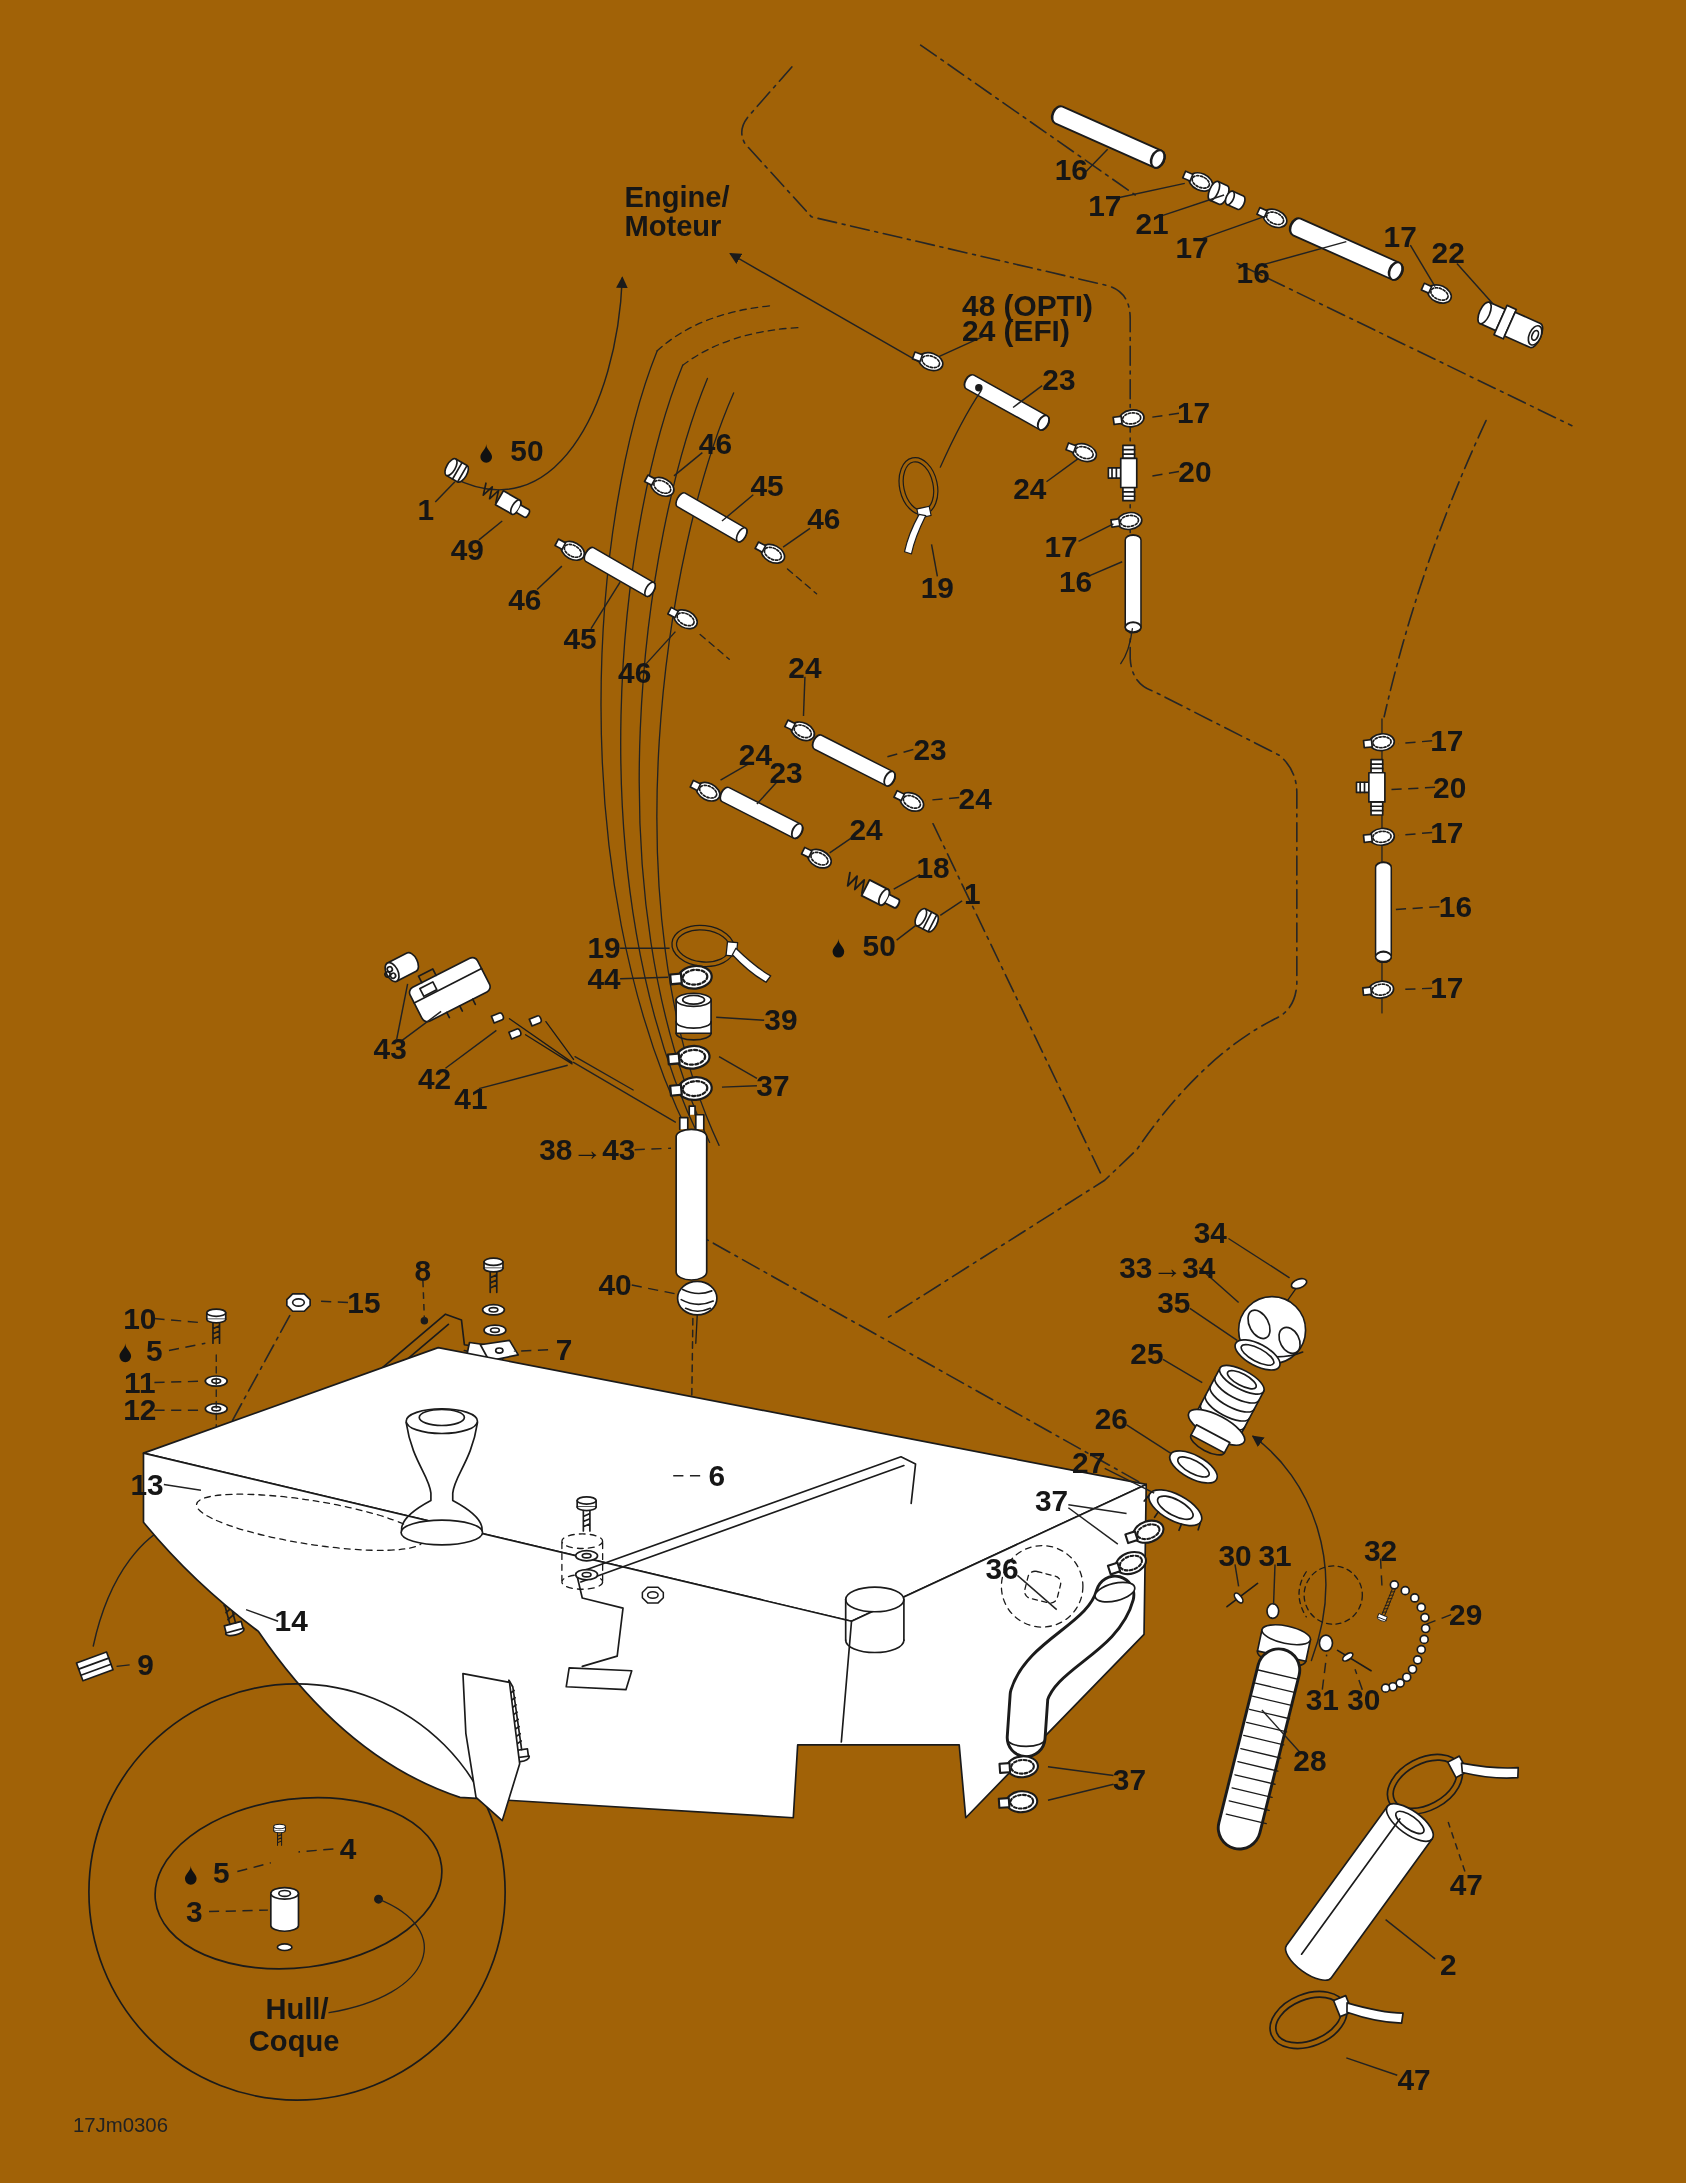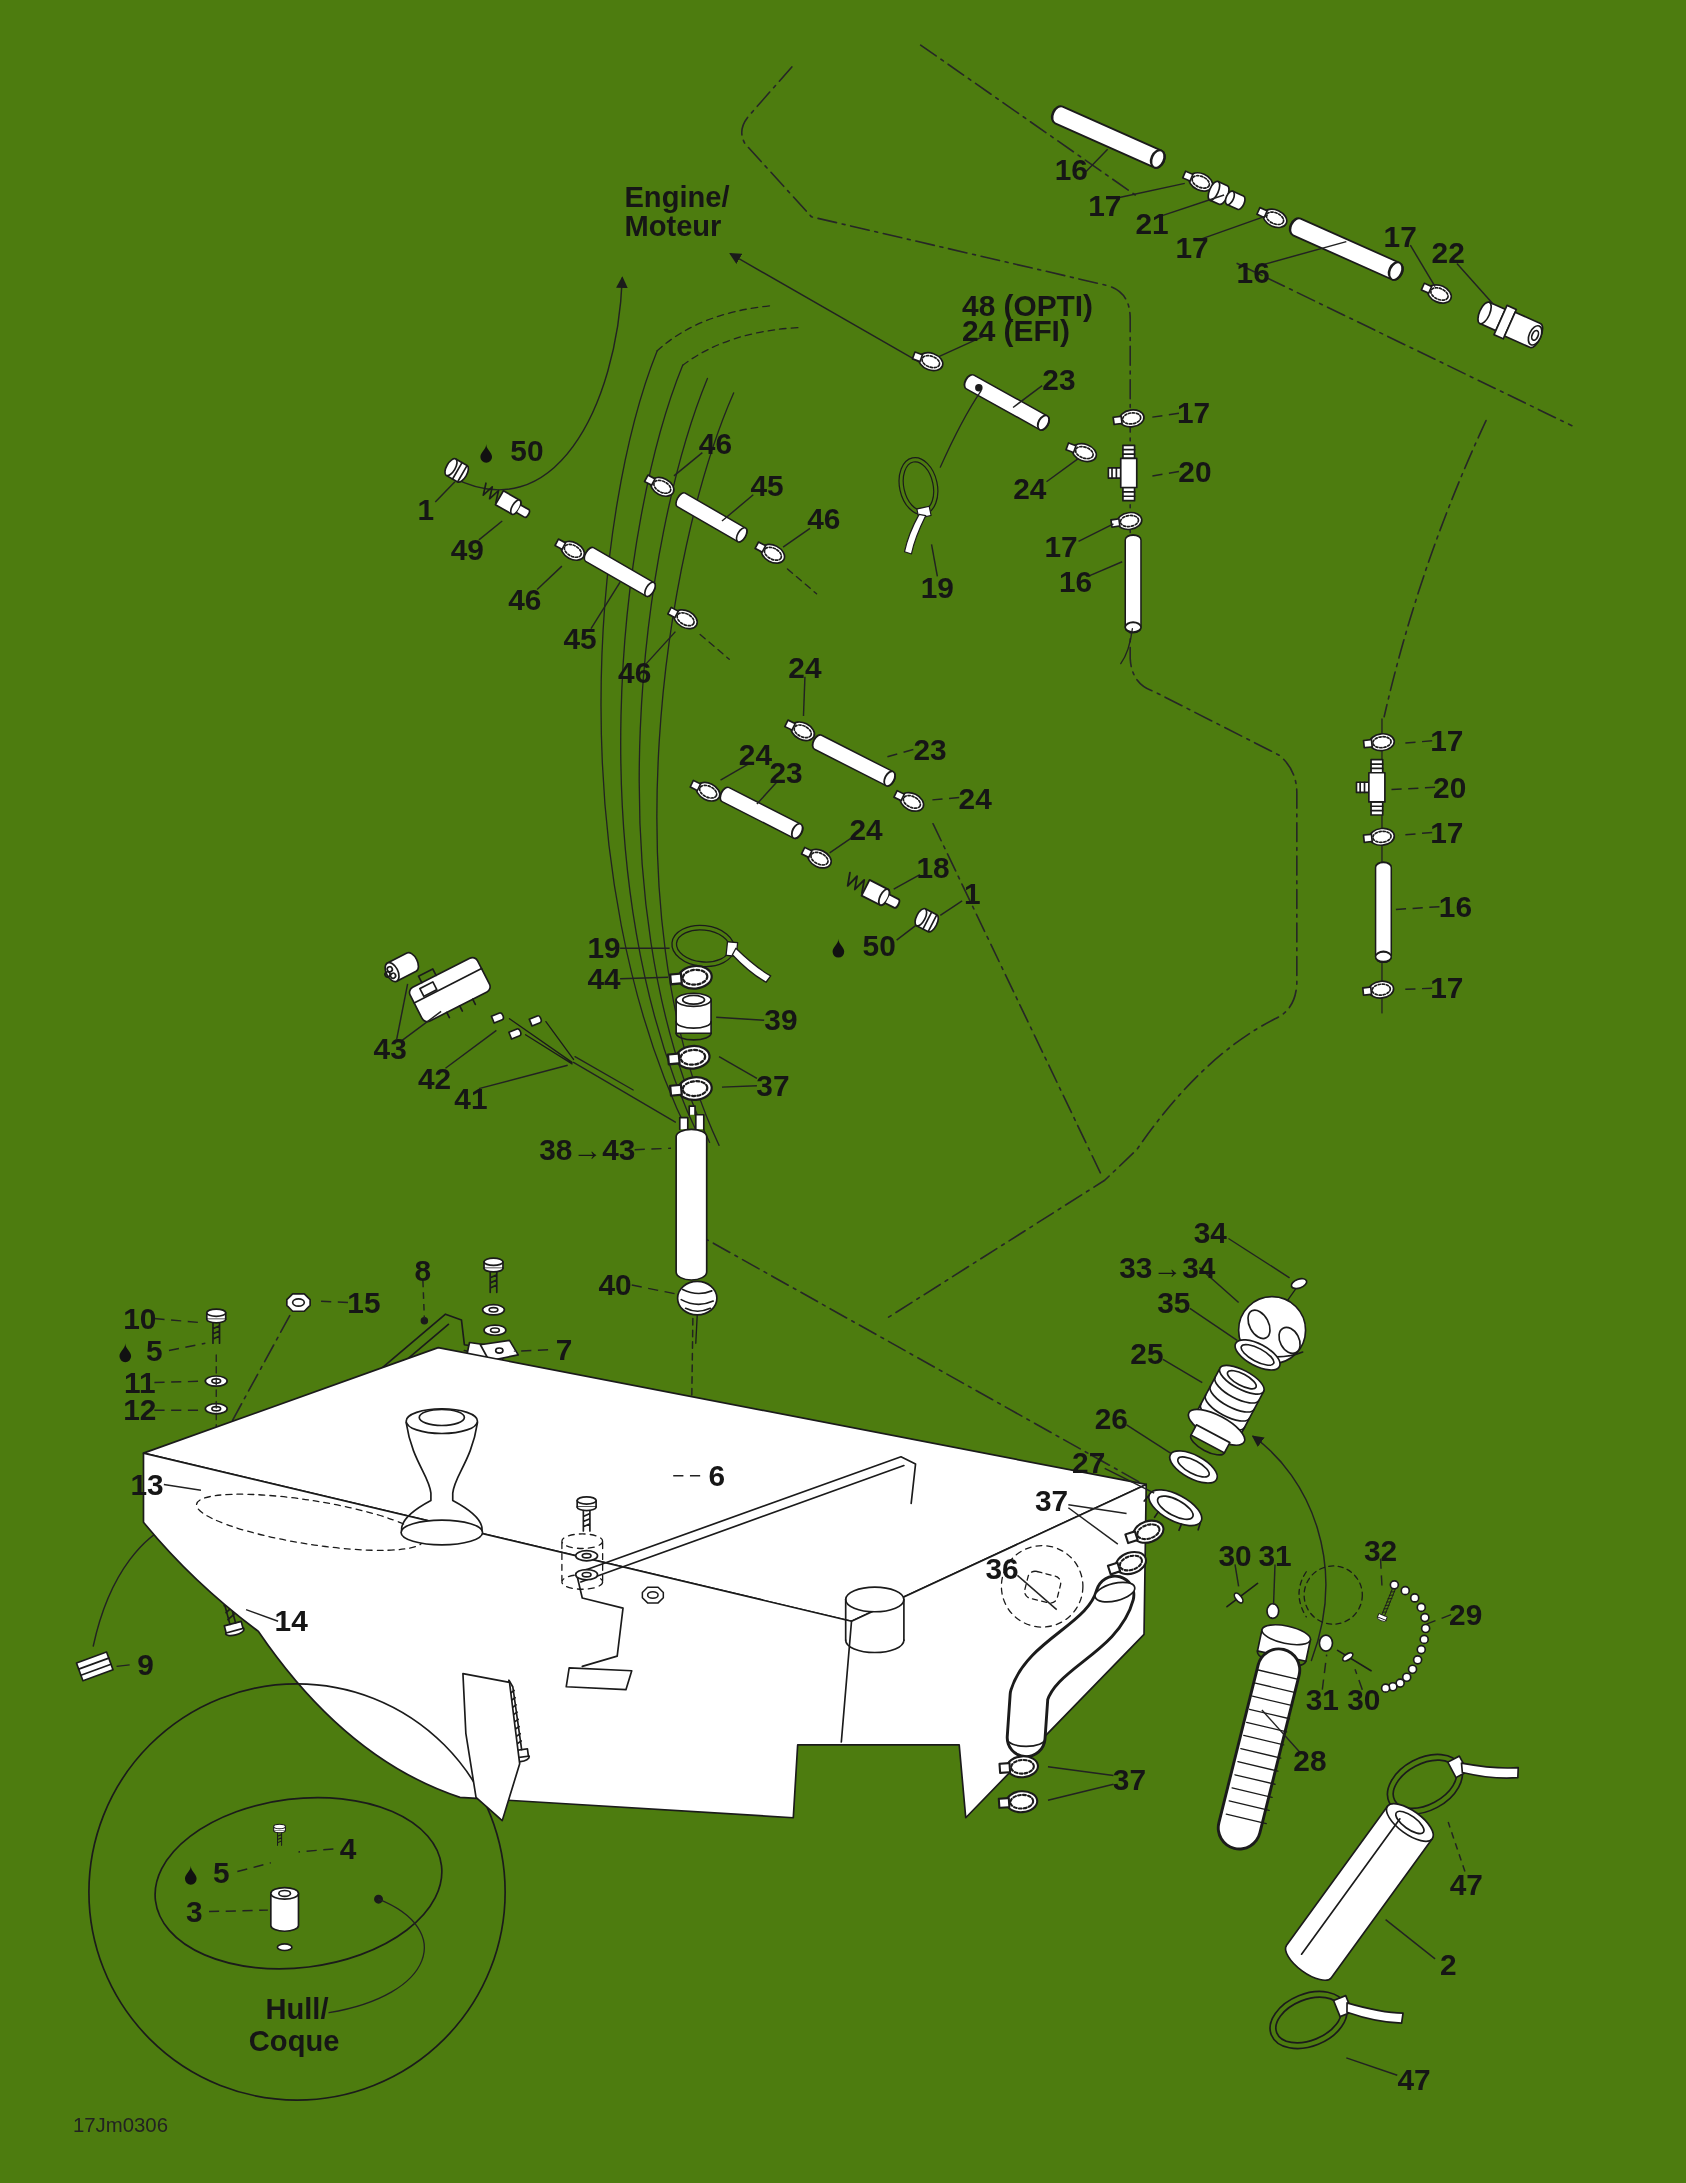--- a/index.html
+++ b/index.html
@@ -1,16 +1,16 @@
 <!DOCTYPE html>
 <html style="font-size:11.6px"><head>
 <meta charset="utf-8">
 <style>
   html,body{margin:0;padding:0;background:#e8e8e8;}
-  .stage{position:relative;width:1687px;height:2183px;background:#4d7c0f;overflow:hidden;}
+  .stage{position:relative;width:1687px;height:2183px;background:#a16207;overflow:hidden;}
   svg{position:absolute;inset:0;}
   .plabel{font-family:"Liberation Sans",sans-serif;font-size:41px;font-weight:600;fill:#161616;}
   .ann{font-family:"Liberation Sans",sans-serif;font-size:40px;font-weight:600;fill:#161616;}
   .code{font-family:"Liberation Sans",sans-serif;font-size:28px;font-weight:400;fill:#222;}
   .ls{stroke:#222;stroke-width:2;fill:none;}
   .ld{stroke:#222;stroke-width:2;fill:none;stroke-dasharray:14 9;}
   .ph{stroke:#262626;stroke-width:2.2;fill:none;stroke-dasharray:26 8 4 8;}
   .dash{stroke-dasharray:9 7;}
   .thin{stroke-width:1.8;}
 </style>

